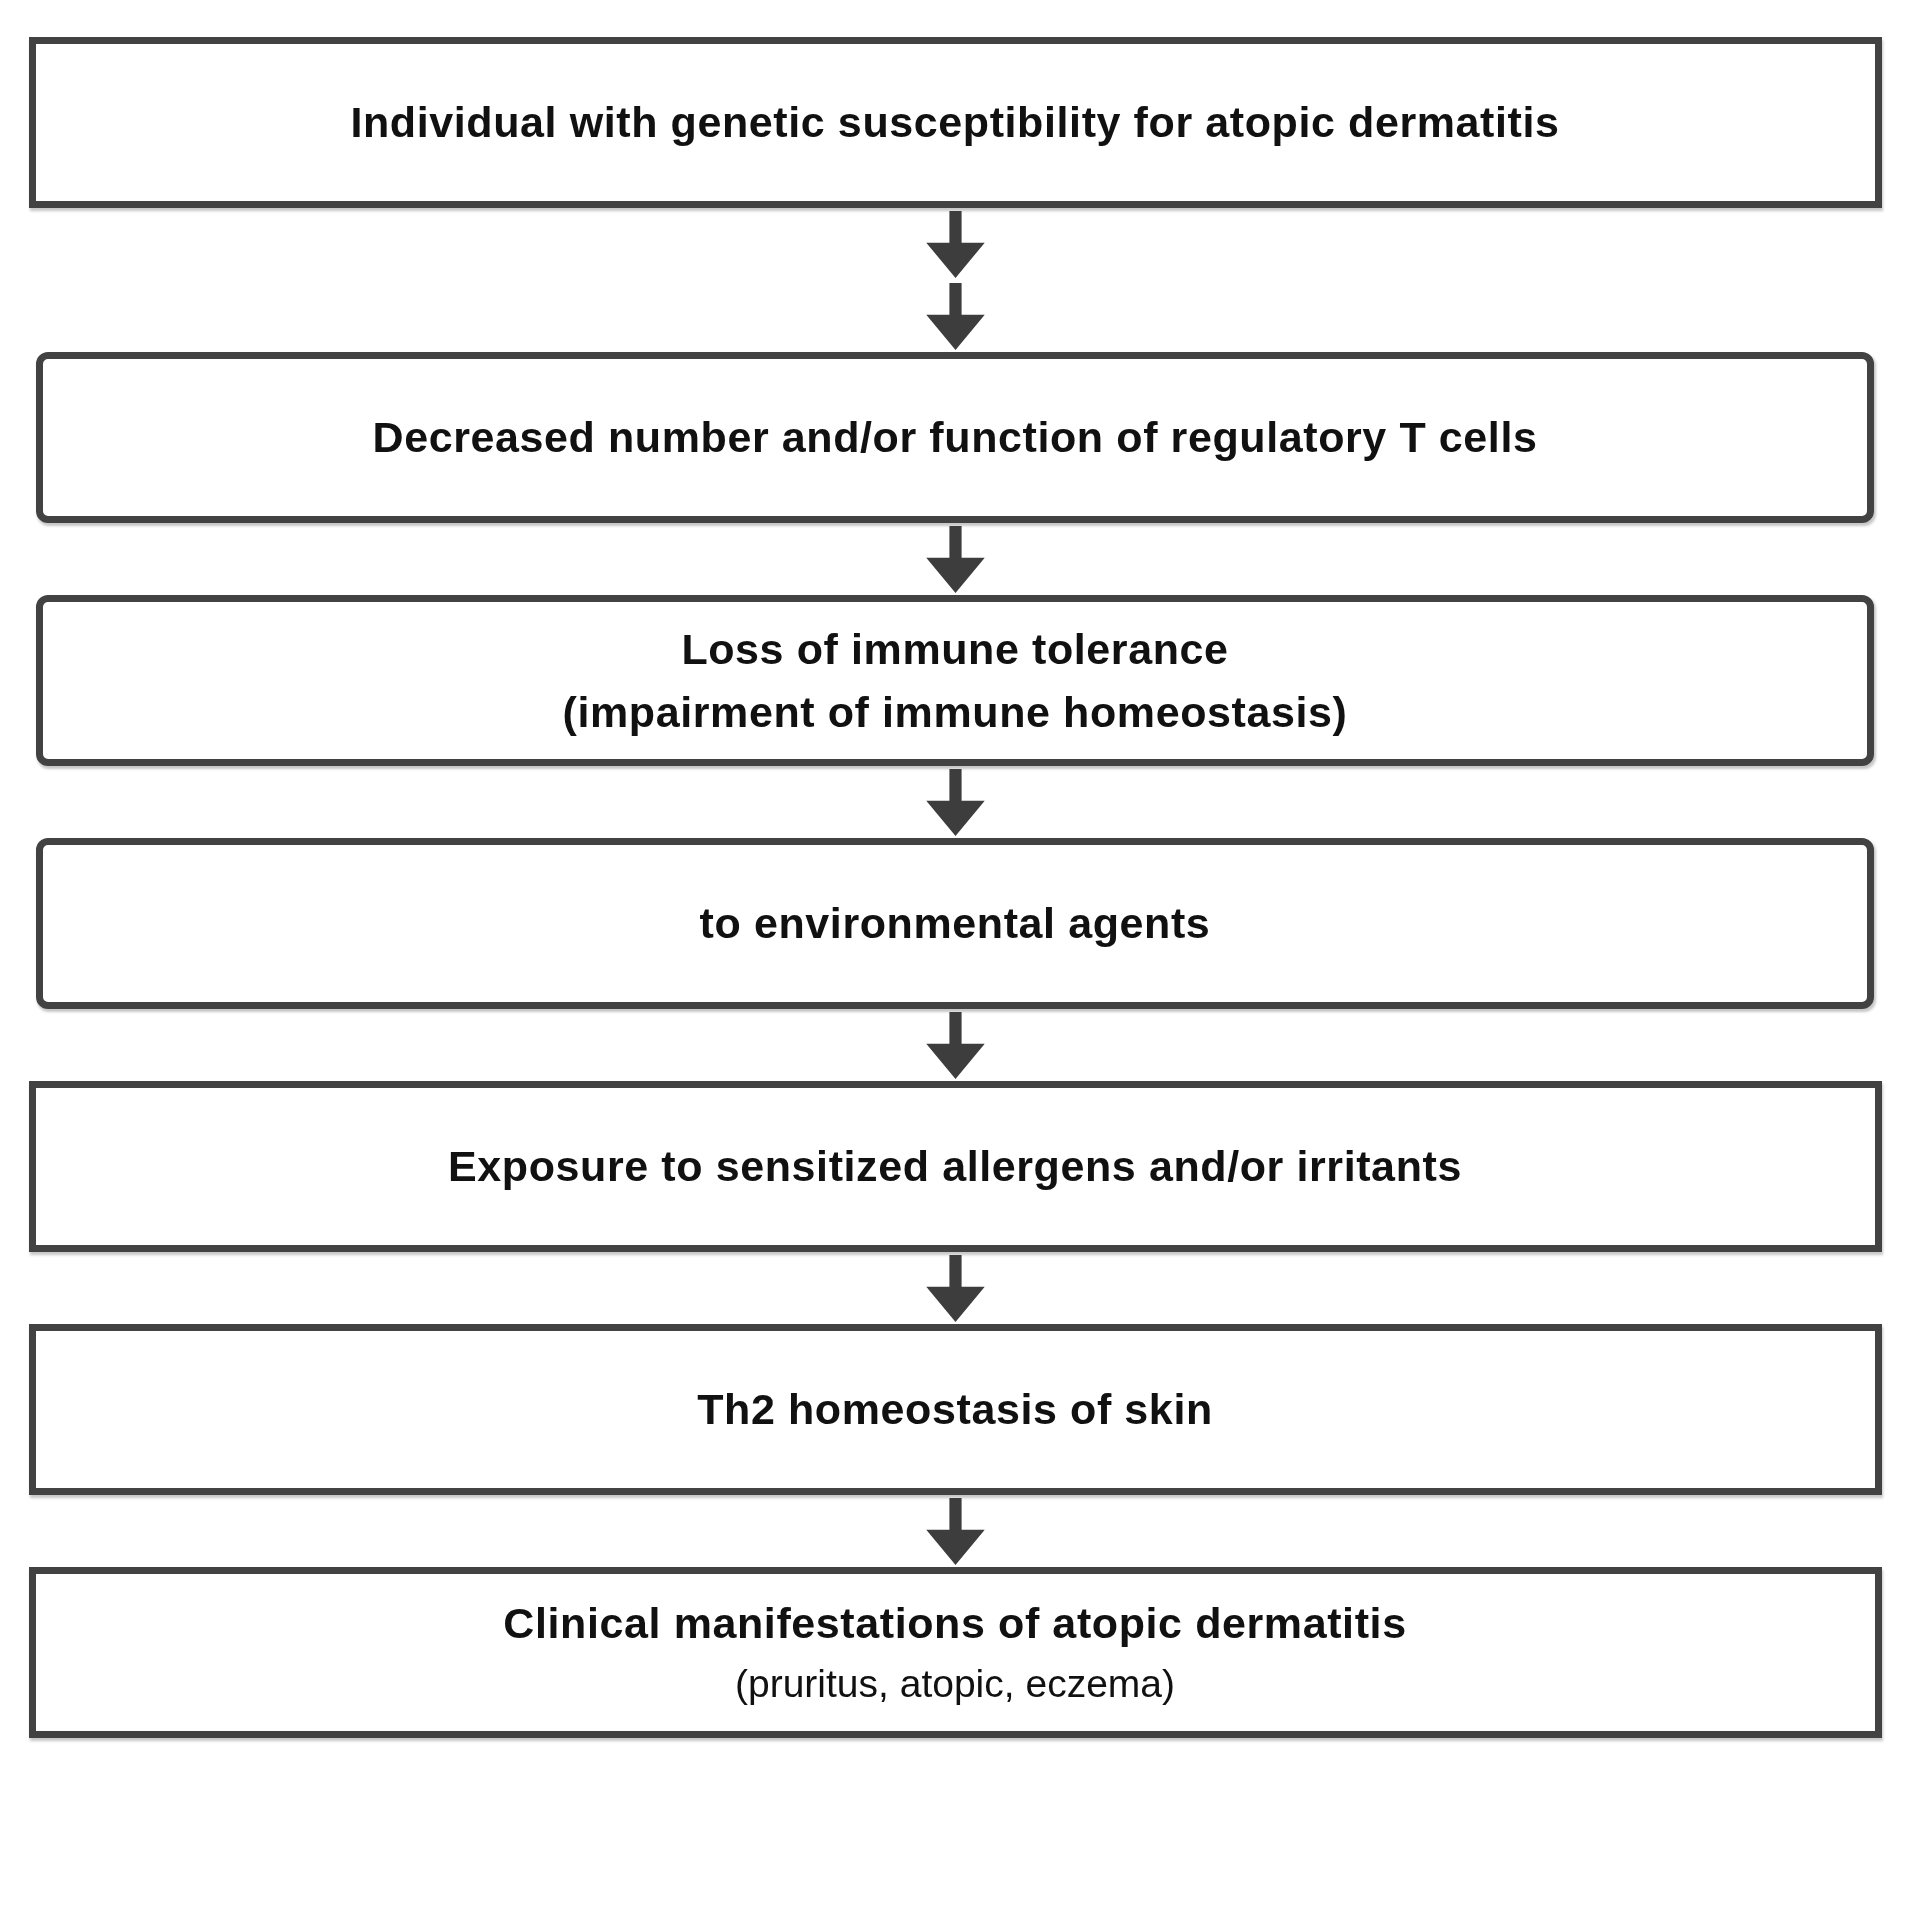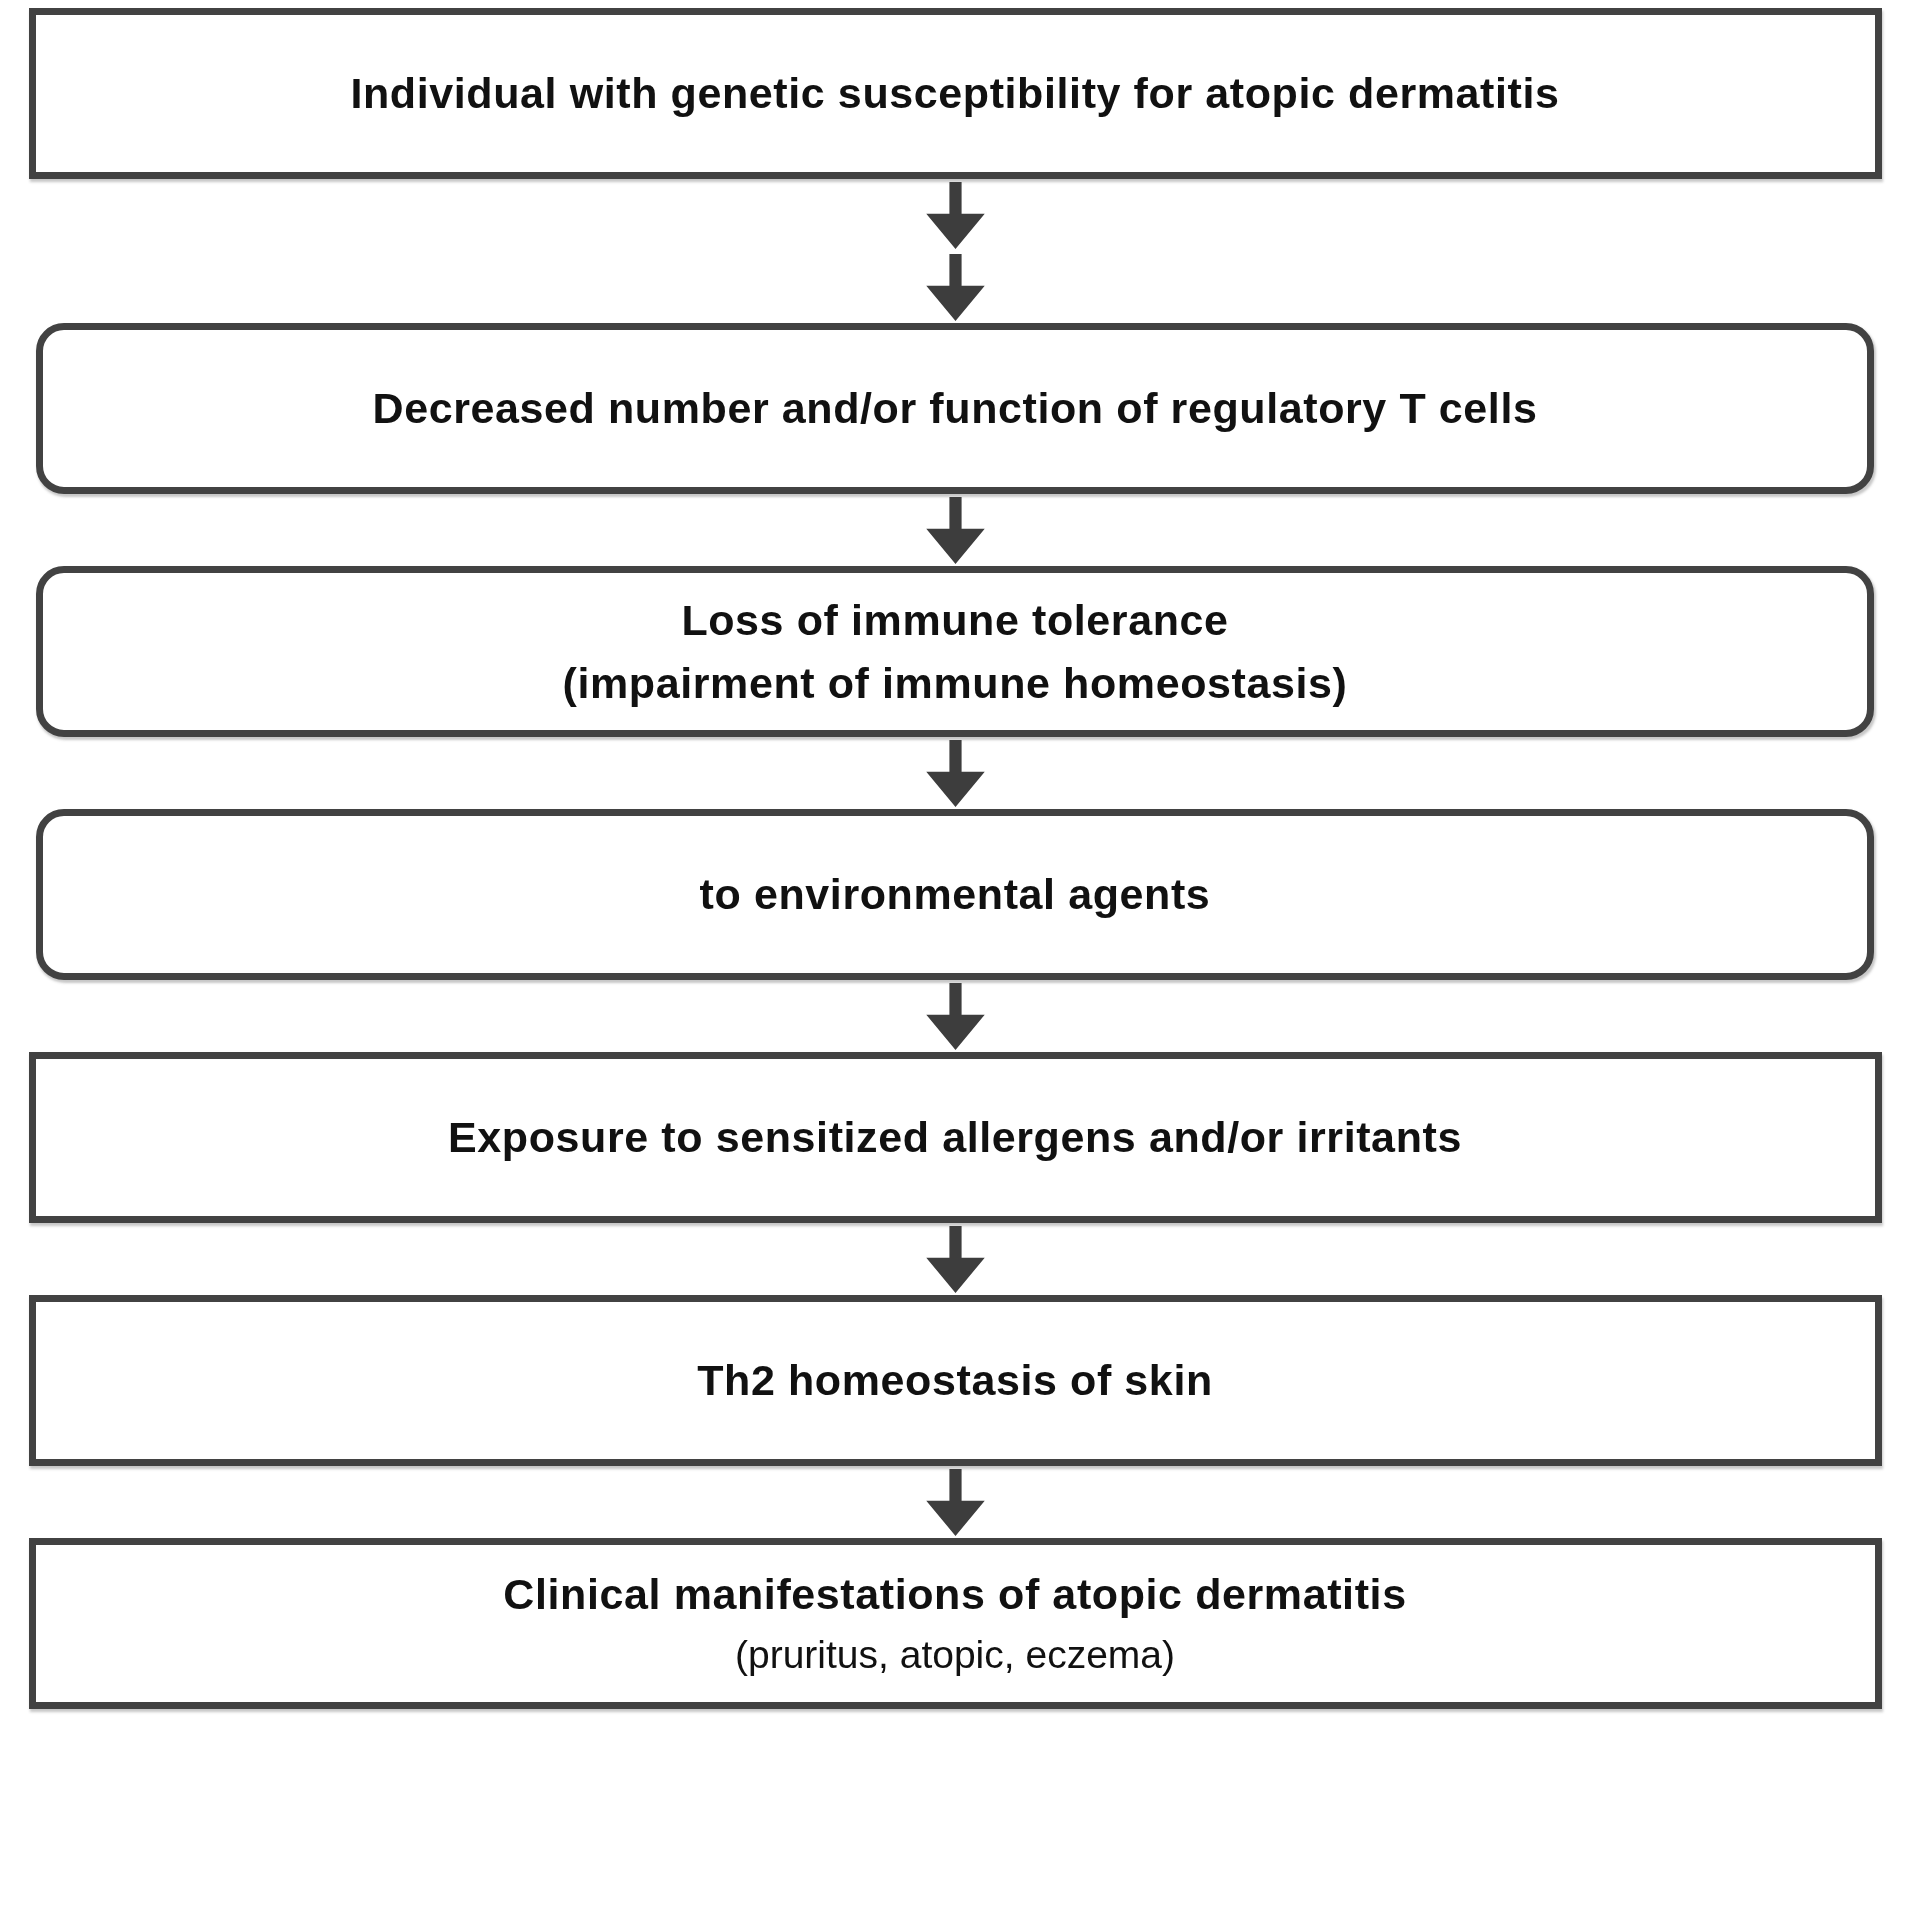--- a/index.html
+++ b/index.html
@@ -13,39 +13,39 @@
     height: 1926px;
     background: var(--bg, #ffffff);
     font-family: "Liberation Sans", sans-serif;
     color: var(--text, #111111);
     overflow: hidden;
   }
   .flow {
     display: flex;
     flex-direction: column;
     align-items: center;
-    padding-top: 8px;
+    padding-top: 37px;
   }
   .box {
     box-sizing: border-box;
     width: 1853px;
     height: 171px;
     background: #ffffff;
     border: 7px solid var(--border, #424242);
     display: flex;
     flex-direction: column;
     justify-content: center;
     align-items: center;
     text-align: center;
     gap: 10px;
     box-shadow: 1.3px 2.5px 2.5px rgba(70,70,70,0.30);
   }
   .box.rounded {
     width: 1838px;
-    border-radius: 28px;
+    border-radius: 12px;
   }
   .line {
     line-height: 1.22;
     white-space: nowrap;
   }
   .line.bold {
     font-weight: bold;
     font-size: 43px;
     letter-spacing: 0.6px;
   }

